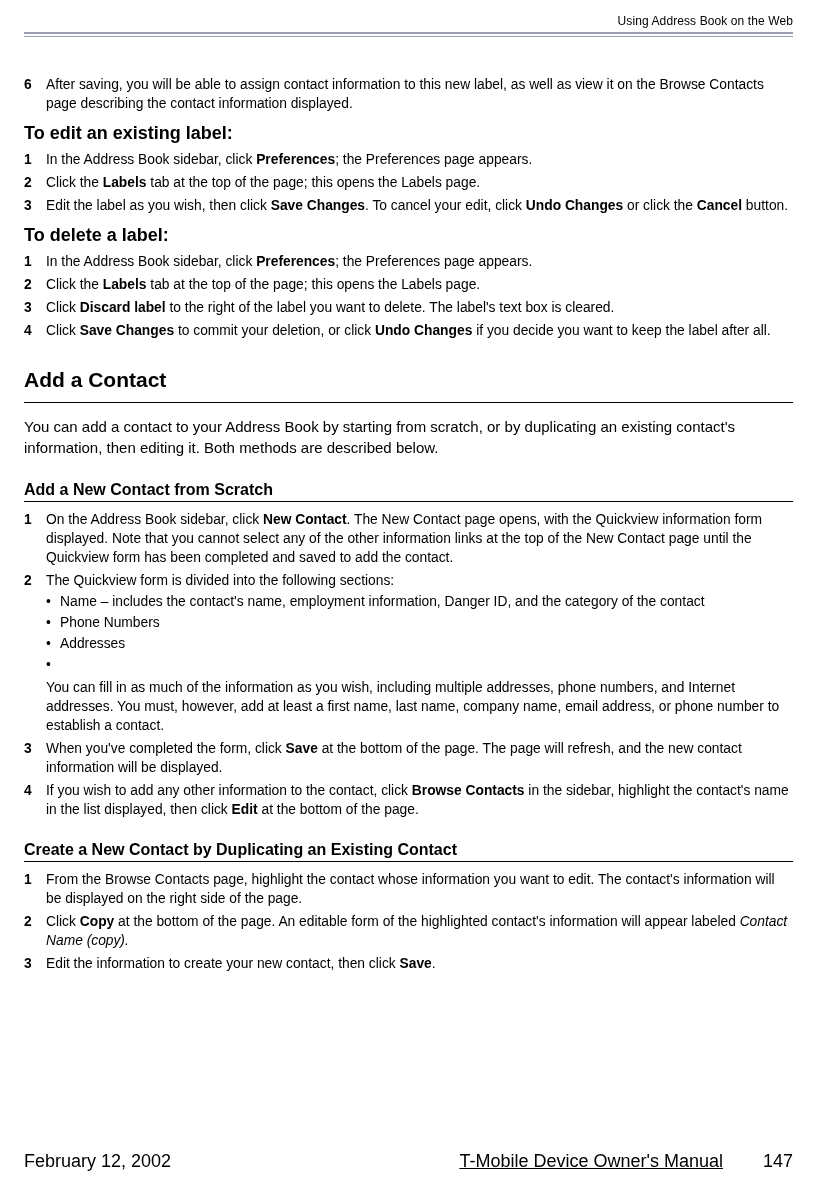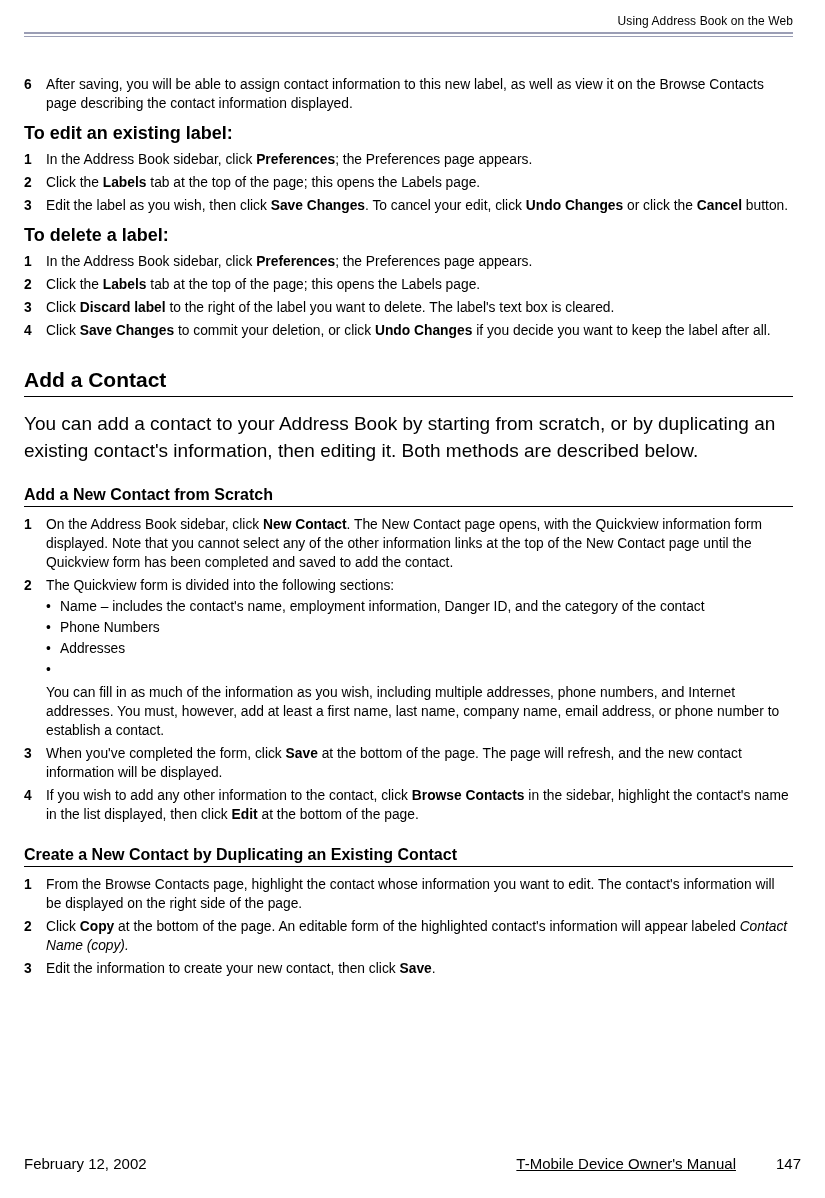--- a/index.html
+++ b/index.html
@@ -51,60 +51,60 @@
 .b { font-weight: bold; }
 .i { font-style: italic; }
 .h-to {
   font-weight: bold;
   font-size: 18px;
   margin: 10px 0 6px 0;
 }
 .h1 {
   font-weight: bold;
   font-size: 21px;
-  margin: 28px 0 4px 0;
+  margin: 28px 0 10px 0;
 }
 .h1-rule {
   border-top: 1px solid #000;
   margin-bottom: 14px;
 }
 .h2 {
   font-weight: bold;
   font-size: 16px;
   margin: 22px 0 2px 0;
 }
 .h2-rule {
   border-top: 1px solid #000;
   margin-bottom: 8px;
 }
 .para {
-  font-size: 19px;
+  font-size: 15px;
   line-height: 1.38;
 }
 .bullets {
   margin: 2px 0 4px 0;
 }
 .bullets .bl {
   display: flex;
   font-size: 13.8px;
   line-height: 1.38;
   margin-bottom: 2px;
 }
 .bullets .bl .dot {
   width: 14px;
   flex-shrink: 0;
   text-align: left;
 }
 .footer {
   position: absolute;
   bottom: 26px;
   left: 24px;
-  right: 24px;
+  right: 32px;
   display: flex;
-  font-size: 15px;
+  font-size: 18px;
 }
 .footer .date { flex: 0 0 auto; }
 .footer .spacer { flex: 1; }
 .footer .title { flex: 0 0 auto; margin-right: 40px; text-decoration: underline; }
 .footer .pg { flex: 0 0 auto; }
 </style>
 </head>
 <body>
 
 <div class="page">

